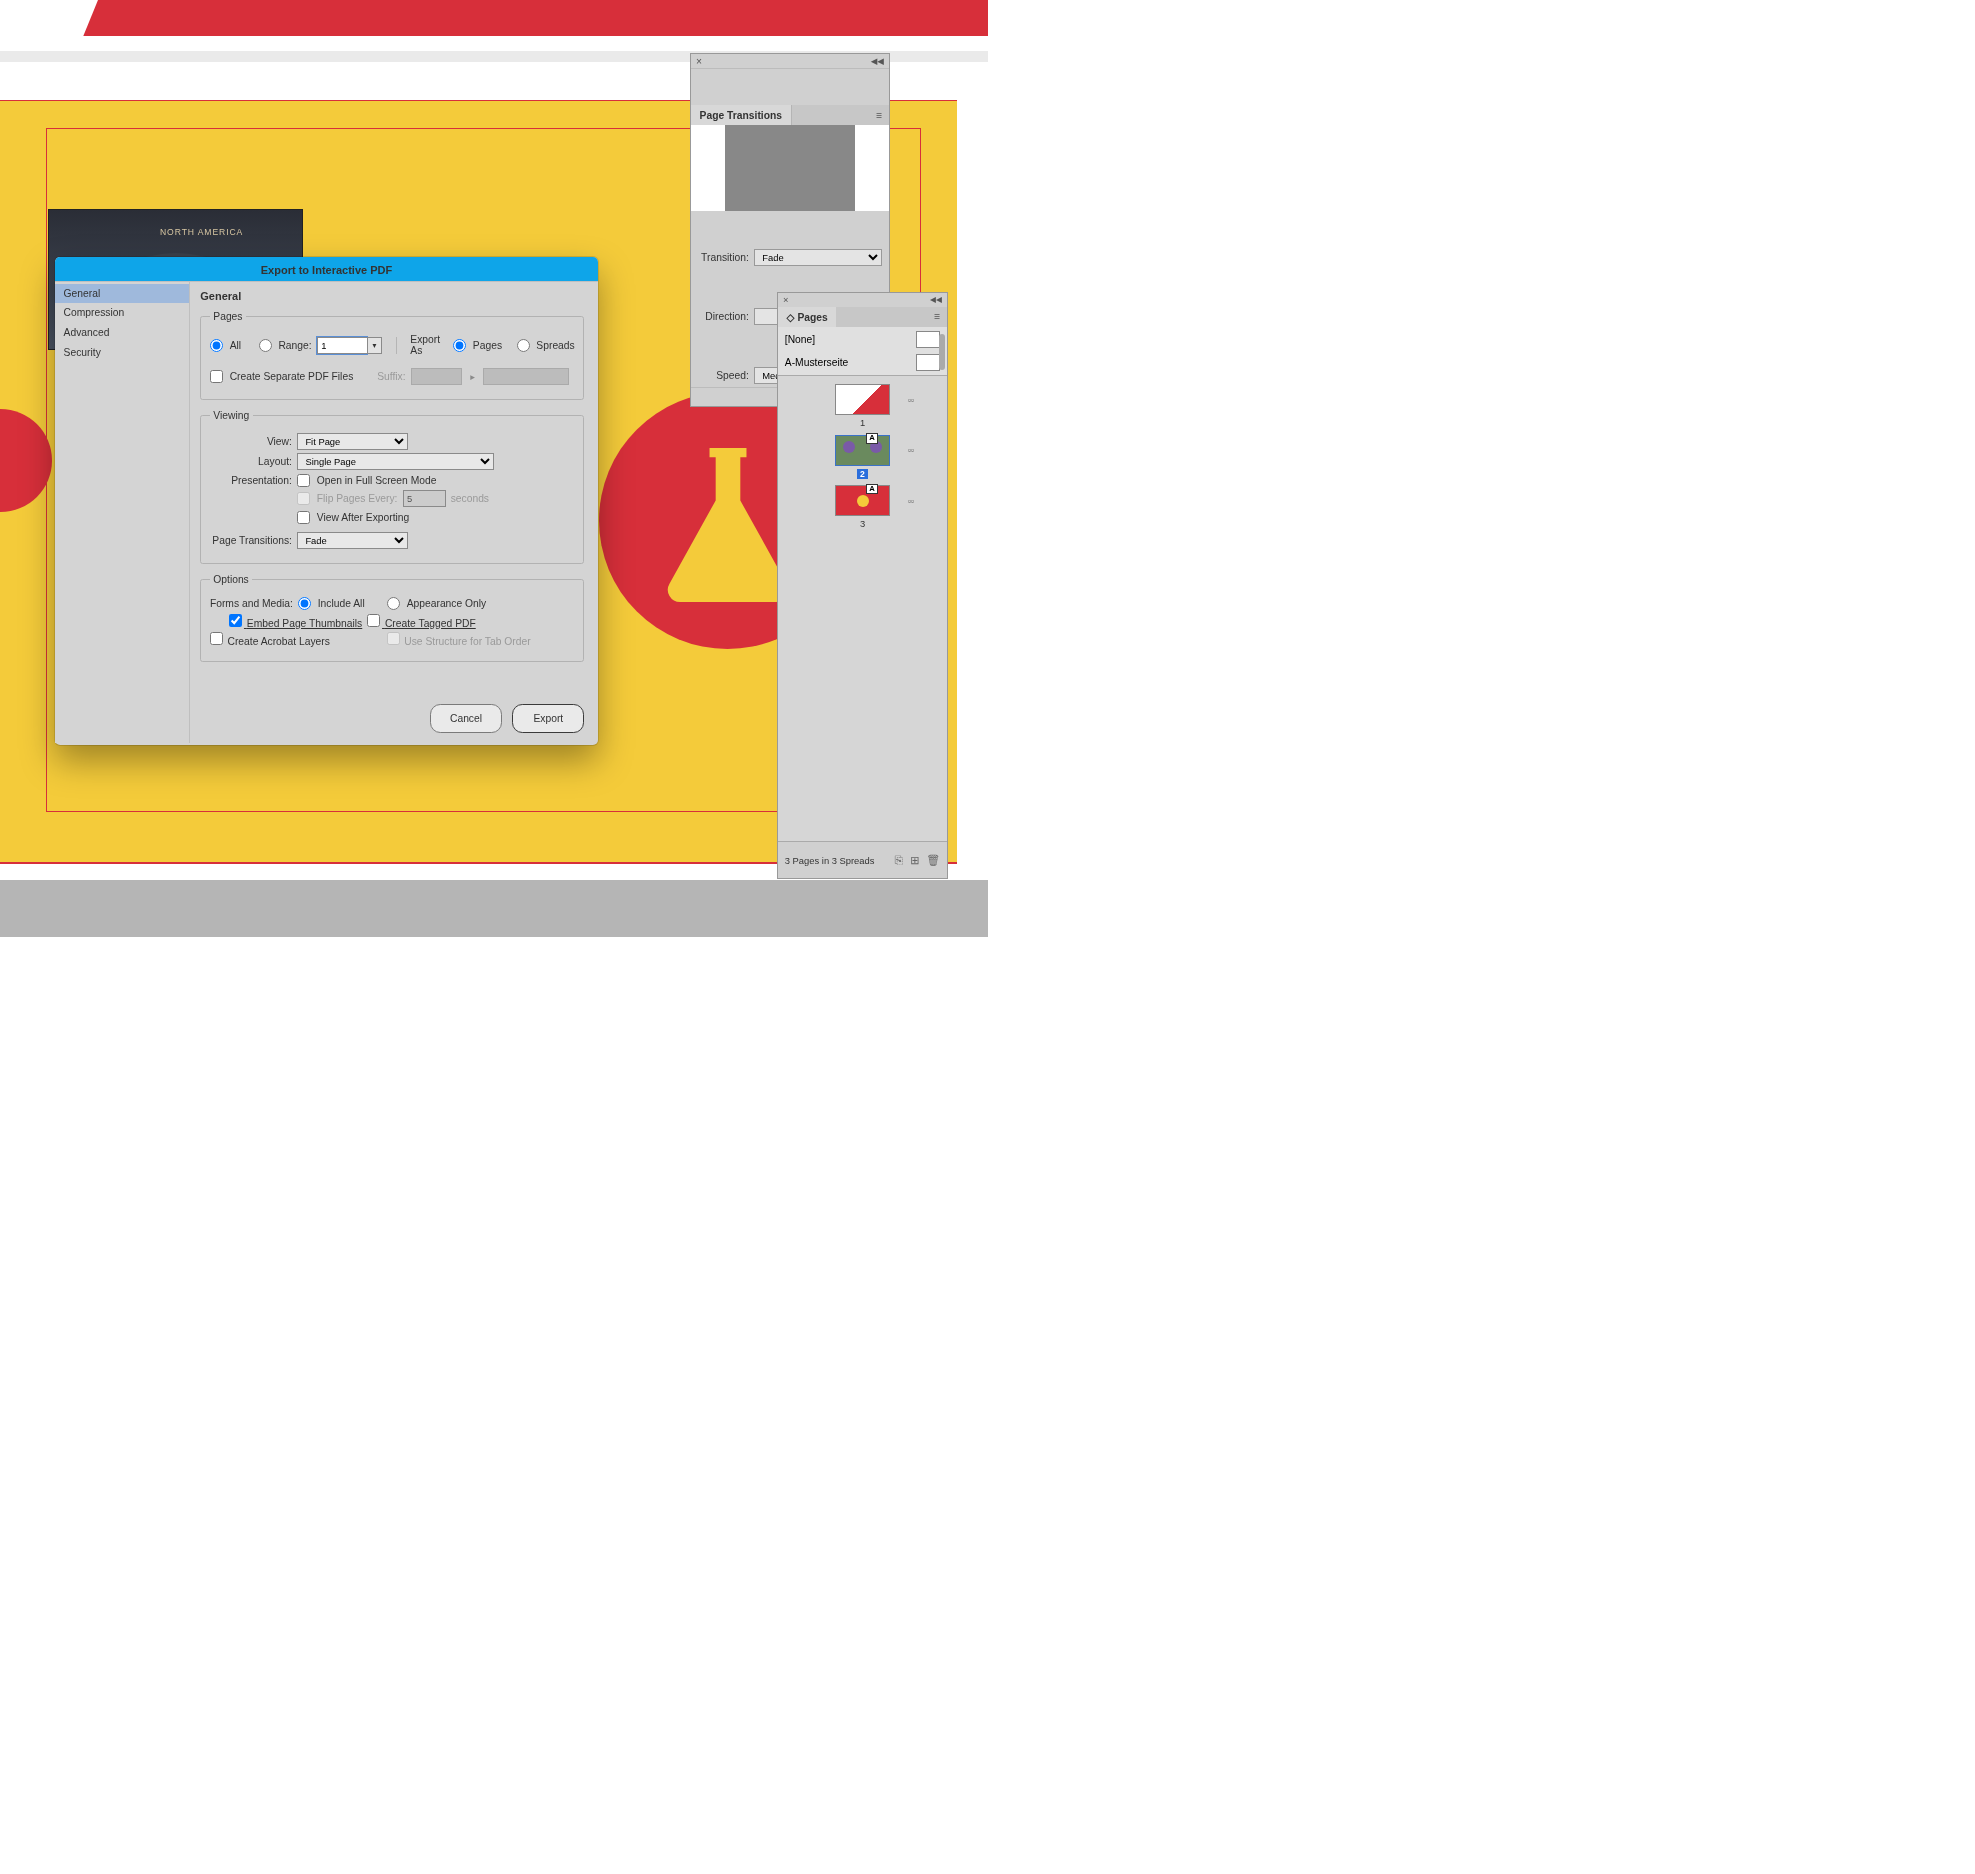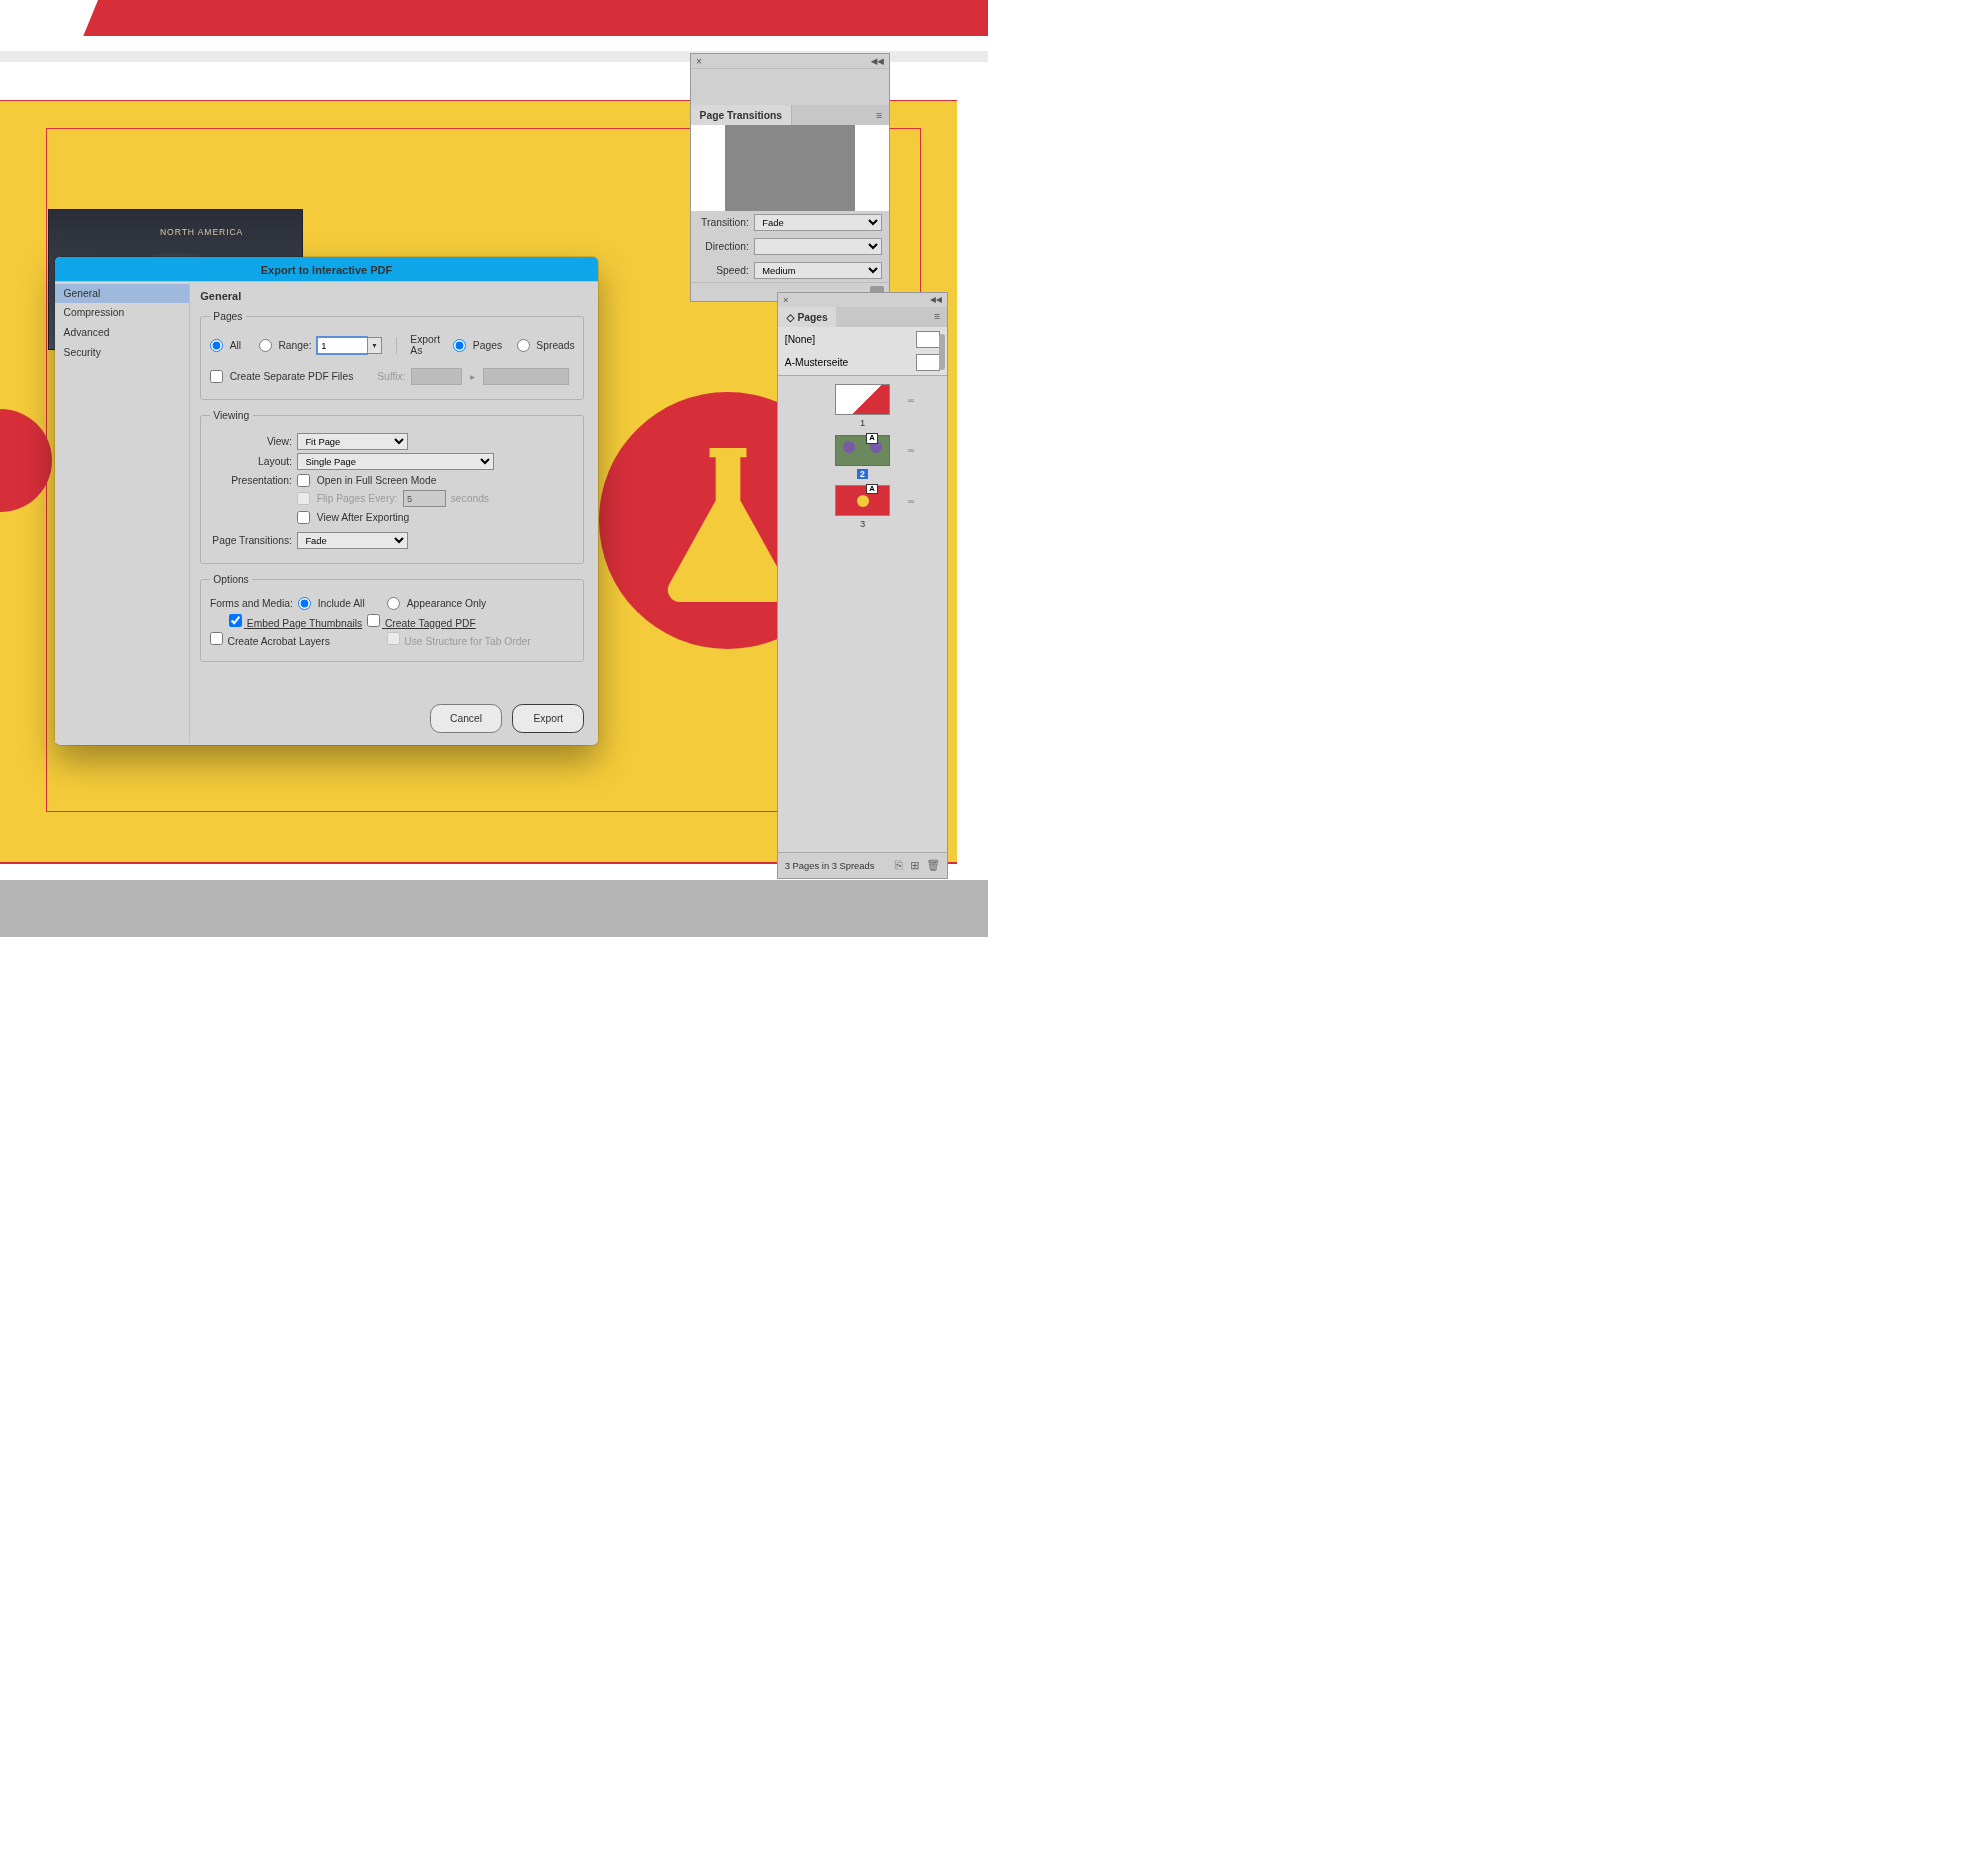--- a/index.html
+++ b/index.html
@@ -29,21 +29,21 @@
 .pt-panel { position:absolute; left:690px; top:53px; width:200px; background:#d0d0d0; border:0.9px solid #999; font-size:10.3px;}
 .pt-head { display:flex; align-items:center; height:15.4px; background:#d0d0d0; border-bottom:0.9px solid #bcbcbc; padding:0 5.1px;}
 .pt-head .x { font-size:10.3px; color:#555;}
 .pt-head .chev { margin-left:auto; font-size:8.6px; color:#555;}
 .pt-tab { display:inline-block; padding:4.3px 8.6px; background:#d8d8d8; border-right:0.9px solid #b5b5b5; font-size:10.3px; color:#333; font-weight:bold;}
 .pt-tabbar { background:#c7c7c7; display:flex; align-items:center;margin-top:36px;}
 .pt-tabbar .menu { margin-left:auto; padding:3.4px 6.8px; color:#555;}
 .pt-preview { height:86px; background:#888; position:relative; margin:0;}
 .pt-preview .wl { position:absolute; left:0; top:0; width:34px; height:100%; background:#fff;}
 .pt-preview .wr { position:absolute; right:0; top:0; width:34px; height:100%; background:#fff;}
-.pt-row { display:flex; align-items:center; padding:3.4px 6.8px; gap:5.1px;}
+.pt-row { display:flex; align-items:center; padding:3.4px 6.8px; gap:5.1px;margin-top:35px;}
 .pt-row label { width:51px; text-align:right; color:#333;}
 .pt-row select { flex:1; height:17px; background:#e4e4e4; border:0.9px solid #999; font-size:9.4px; padding:0 3.4px;}
 .pt-foot { height:19px; border-top:0.9px solid #bcbcbc; display:flex; justify-content:flex-end; align-items:center; padding:0 5.1px;}
 .pt-foot .ic { width:13.7px; height:12px; background:#999; border-radius:1.7px;}
 
 
 .pg-panel { position:absolute; left:777px; top:292px; width:171px; bottom:58px; background:#d0d0d0; border:0.9px solid #999; font-size:10.3px; display:flex; flex-direction:column;}
 .pg-head { display:flex; align-items:center; height:13.7px; background:#d0d0d0; padding:0 5.1px;}
 .pg-head .x { font-size:9.4px; color:#555;}
 .pg-head .chev { margin-left:auto; font-size:7.7px; color:#555;}
@@ -61,21 +61,21 @@
 .pg-thumb .boxes { position:absolute; right:-24px; top:10.3px; font-size:8.6px; color:#555;}
 .pg-thumb.sel .img { border:1.7px solid #3a72c8;}
 .pg-thumb .badge { position:absolute; top:-1.7px; right:12px; width:12px; height:10.3px; background:#fff; border:0.9px solid #333; font-size:7.7px; font-weight:bold; line-height:8.6px;}
 .pg-thumb .blue { display:inline-block; background:#2a6edc; color:#fff; padding:0 3.4px; font-size:8.6px; font-weight:bold;}
 .t1 { background: linear-gradient(135deg,#fff 55%, #d72f3a 55%);}
 .t2 { background:#6a8a5e;}
 .t2::after { content:""; position:absolute; left:6.8px; top:5.1px; width:12px; height:12px; border-radius:50%; background:#7a5aa8;}
 .t2::before { content:""; position:absolute; right:6.8px; top:5.1px; width:12px; height:12px; border-radius:50%; background:#7a5aa8;}
 .t3 { background:#d72f3a;}
 .t3::after { content:""; position:absolute; left:20.5px; top:8.6px; width:12px; height:12px; border-radius:50%; background:#f4cb3a;}
-.pg-foot { height:26px; border-top:0.9px solid #aaa; display:flex; align-items:center; padding:0 6.8px; gap:6.8px; font-size:9.4px; color:#333;}
+.pg-foot { height:37px; border-top:0.9px solid #aaa; display:flex; align-items:center; padding:0 6.8px; gap:6.8px; font-size:9.4px; color:#333;}
 .pg-foot .sp { flex:1;}
 .pg-foot .icn { color:#666; font-size:11px;}
 
 
 .dialog { position:absolute; left:55px; top:257px; width:543px; height:488px; background:#d4d4d4; border-radius:5.1px; box-shadow: 0 15.4px 34px rgba(0,0,0,.35), 0 0 0 0.9px rgba(0,0,0,.12);}
 .dlg-title { text-align:center; font-size:11px; font-weight:bold; color:#333; padding:6.8px 0 5.1px; border-bottom:0.9px solid #bfbfbf; background:#0ea5e9; border-radius:5.1px 5.1px 0 0;}
 .dlg-body { display:flex; height: calc(100% - 27px);}
 .dlg-side { width:135px; background:#d4d4d4; border-right:0.9px solid #bfbfbf; padding-top:1.7px;}
 .dlg-side .item { padding:4.3px 8.6px; font-size:10.3px; color:#333;}
 .dlg-side .item.active { background:#9fb9dc;}

